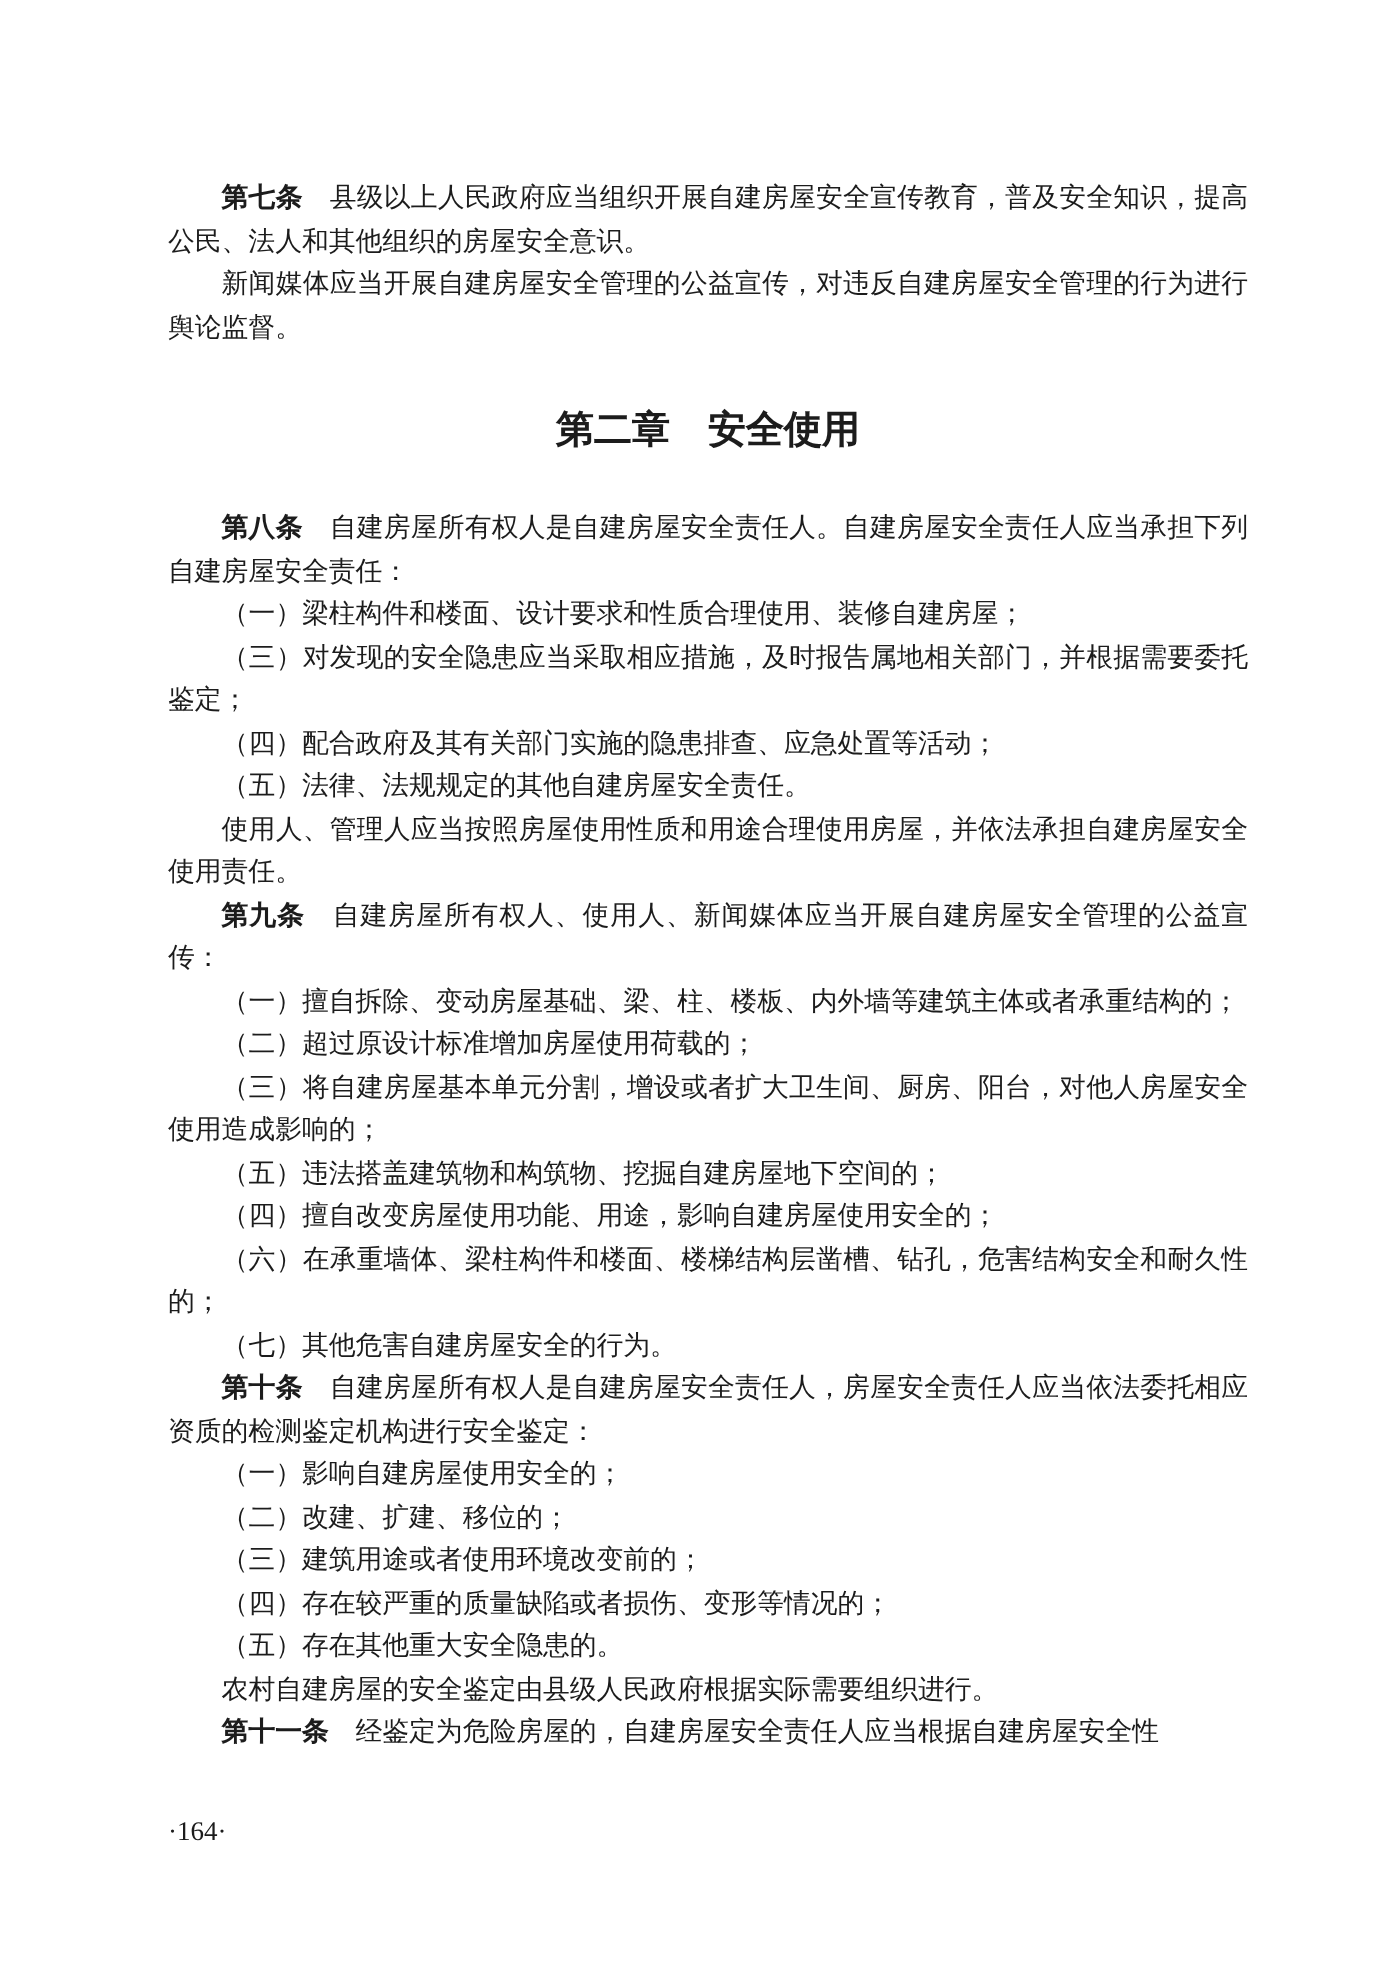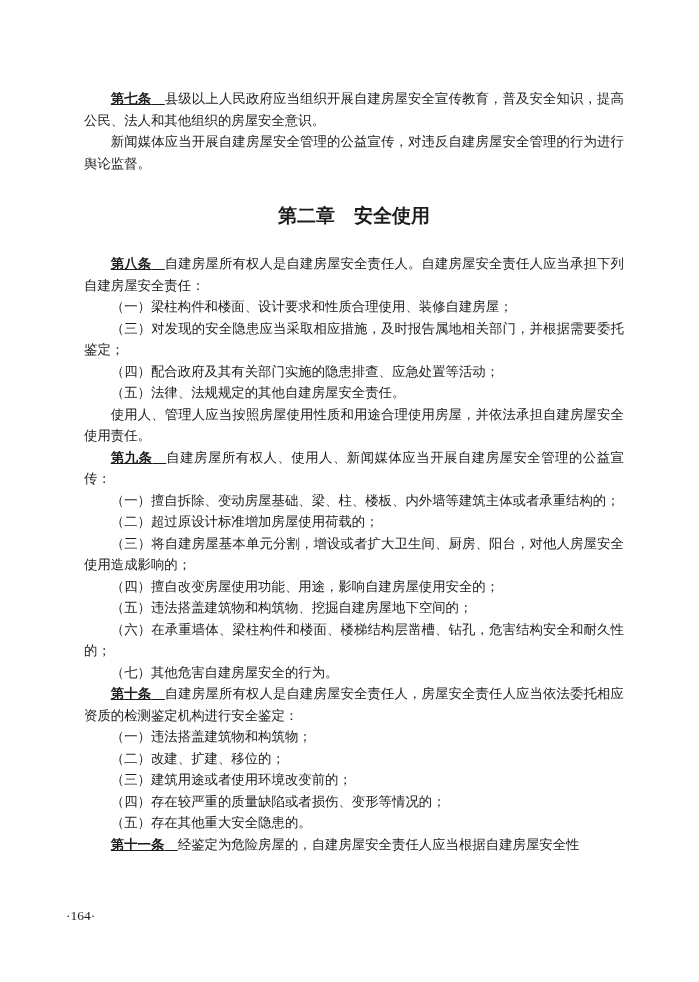--- a/index.html
+++ b/index.html
@@ -24,36 +24,35 @@
   .para {
     margin: 0;
     font-size: 13.4px;
     line-height: 21.5px;
     text-align: justify;
     text-indent: 2em;
     letter-spacing: 0;
   }
   .prefix {
     font-weight: bold;
-    text-decoration: underline;
   }
   .prefix:not(:empty)::after {
     content: "\3000";
   }
   .chapter-heading {
     margin: 28px 0 23px 0;
     text-align: center;
     font-size: 19px;
     font-weight: bold;
     line-height: 28px;
     text-indent: 0;
   }
   .page-number {
     position: absolute;
-    left: 66px;
+    left: 84px;
     top: 906px;
     font-size: 13.5px;
     line-height: 20px;
   }
 </style>
 </head>
 <body>
 
 <div class="page-content">
 
@@ -65,27 +64,28 @@
   <p class="para"><span class="prefix">第八条</span><span>自建房屋所有权人是自建房屋安全责任人。自建房屋安全责任人应当承担下列自建房屋安全责任：</span></p>
   <p class="para"><span class="prefix"></span><span>（一）梁柱构件和楼面、设计要求和性质合理使用、装修自建房屋；</span></p>
   <p class="para"><span class="prefix"></span><span>（三）对发现的安全隐患应当采取相应措施，及时报告属地相关部门，并根据需要委托鉴定；</span></p>
   <p class="para"><span class="prefix"></span><span>（四）配合政府及其有关部门实施的隐患排查、应急处置等活动；</span></p>
   <p class="para"><span class="prefix"></span><span>（五）法律、法规规定的其他自建房屋安全责任。</span></p>
   <p class="para"><span class="prefix"></span><span>使用人、管理人应当按照房屋使用性质和用途合理使用房屋，并依法承担自建房屋安全使用责任。</span></p>
   <p class="para"><span class="prefix">第九条</span><span>自建房屋所有权人、使用人、新闻媒体应当开展自建房屋安全管理的公益宣传：</span></p>
   <p class="para"><span class="prefix"></span><span>（一）擅自拆除、变动房屋基础、梁、柱、楼板、内外墙等建筑主体或者承重结构的；</span></p>
   <p class="para"><span class="prefix"></span><span>（二）超过原设计标准增加房屋使用荷载的；</span></p>
   <p class="para"><span class="prefix"></span><span>（三）将自建房屋基本单元分割，增设或者扩大卫生间、厨房、阳台，对他人房屋安全使用造成影响的；</span></p>
+  <p class="para"><span class="prefix"></span><span>（五）违法搭盖建筑物和构筑物、挖掘自建房屋地下空间的；</span></p>
   <p class="para"><span class="prefix"></span><span>（四）擅自改变房屋使用功能、用途，影响自建房屋使用安全的；</span></p>
-  <p class="para"><span class="prefix"></span><span>（五）违法搭盖建筑物和构筑物、挖掘自建房屋地下空间的；</span></p>
   <p class="para"><span class="prefix"></span><span>（六）在承重墙体、梁柱构件和楼面、楼梯结构层凿槽、钻孔，危害结构安全和耐久性的；</span></p>
   <p class="para"><span class="prefix"></span><span>（七）其他危害自建房屋安全的行为。</span></p>
   <p class="para"><span class="prefix">第十条</span><span>自建房屋所有权人是自建房屋安全责任人，房屋安全责任人应当依法委托相应资质的检测鉴定机构进行安全鉴定：</span></p>
-  <p class="para"><span class="prefix"></span><span>（一）违法搭盖建筑物和构筑物；</span></p>
+  <p class="para"><span class="prefix"></span><span>（一）影响自建房屋使用安全的；</span></p>
   <p class="para"><span class="prefix"></span><span>（二）改建、扩建、移位的；</span></p>
   <p class="para"><span class="prefix"></span><span>（三）建筑用途或者使用环境改变前的；</span></p>
   <p class="para"><span class="prefix"></span><span>（四）存在较严重的质量缺陷或者损伤、变形等情况的；</span></p>
   <p class="para"><span class="prefix"></span><span>（五）存在其他重大安全隐患的。</span></p>
+  <p class="para"><span class="prefix"></span><span>农村自建房屋的安全鉴定由县级人民政府根据实际需要组织进行。</span></p>
   <p class="para"><span class="prefix">第十一条</span><span>经鉴定为危险房屋的，自建房屋安全责任人应当根据自建房屋安全性</span></p>
 
 </div>
 
 <div class="page-number">·164·</div>
 
 </body></html>

